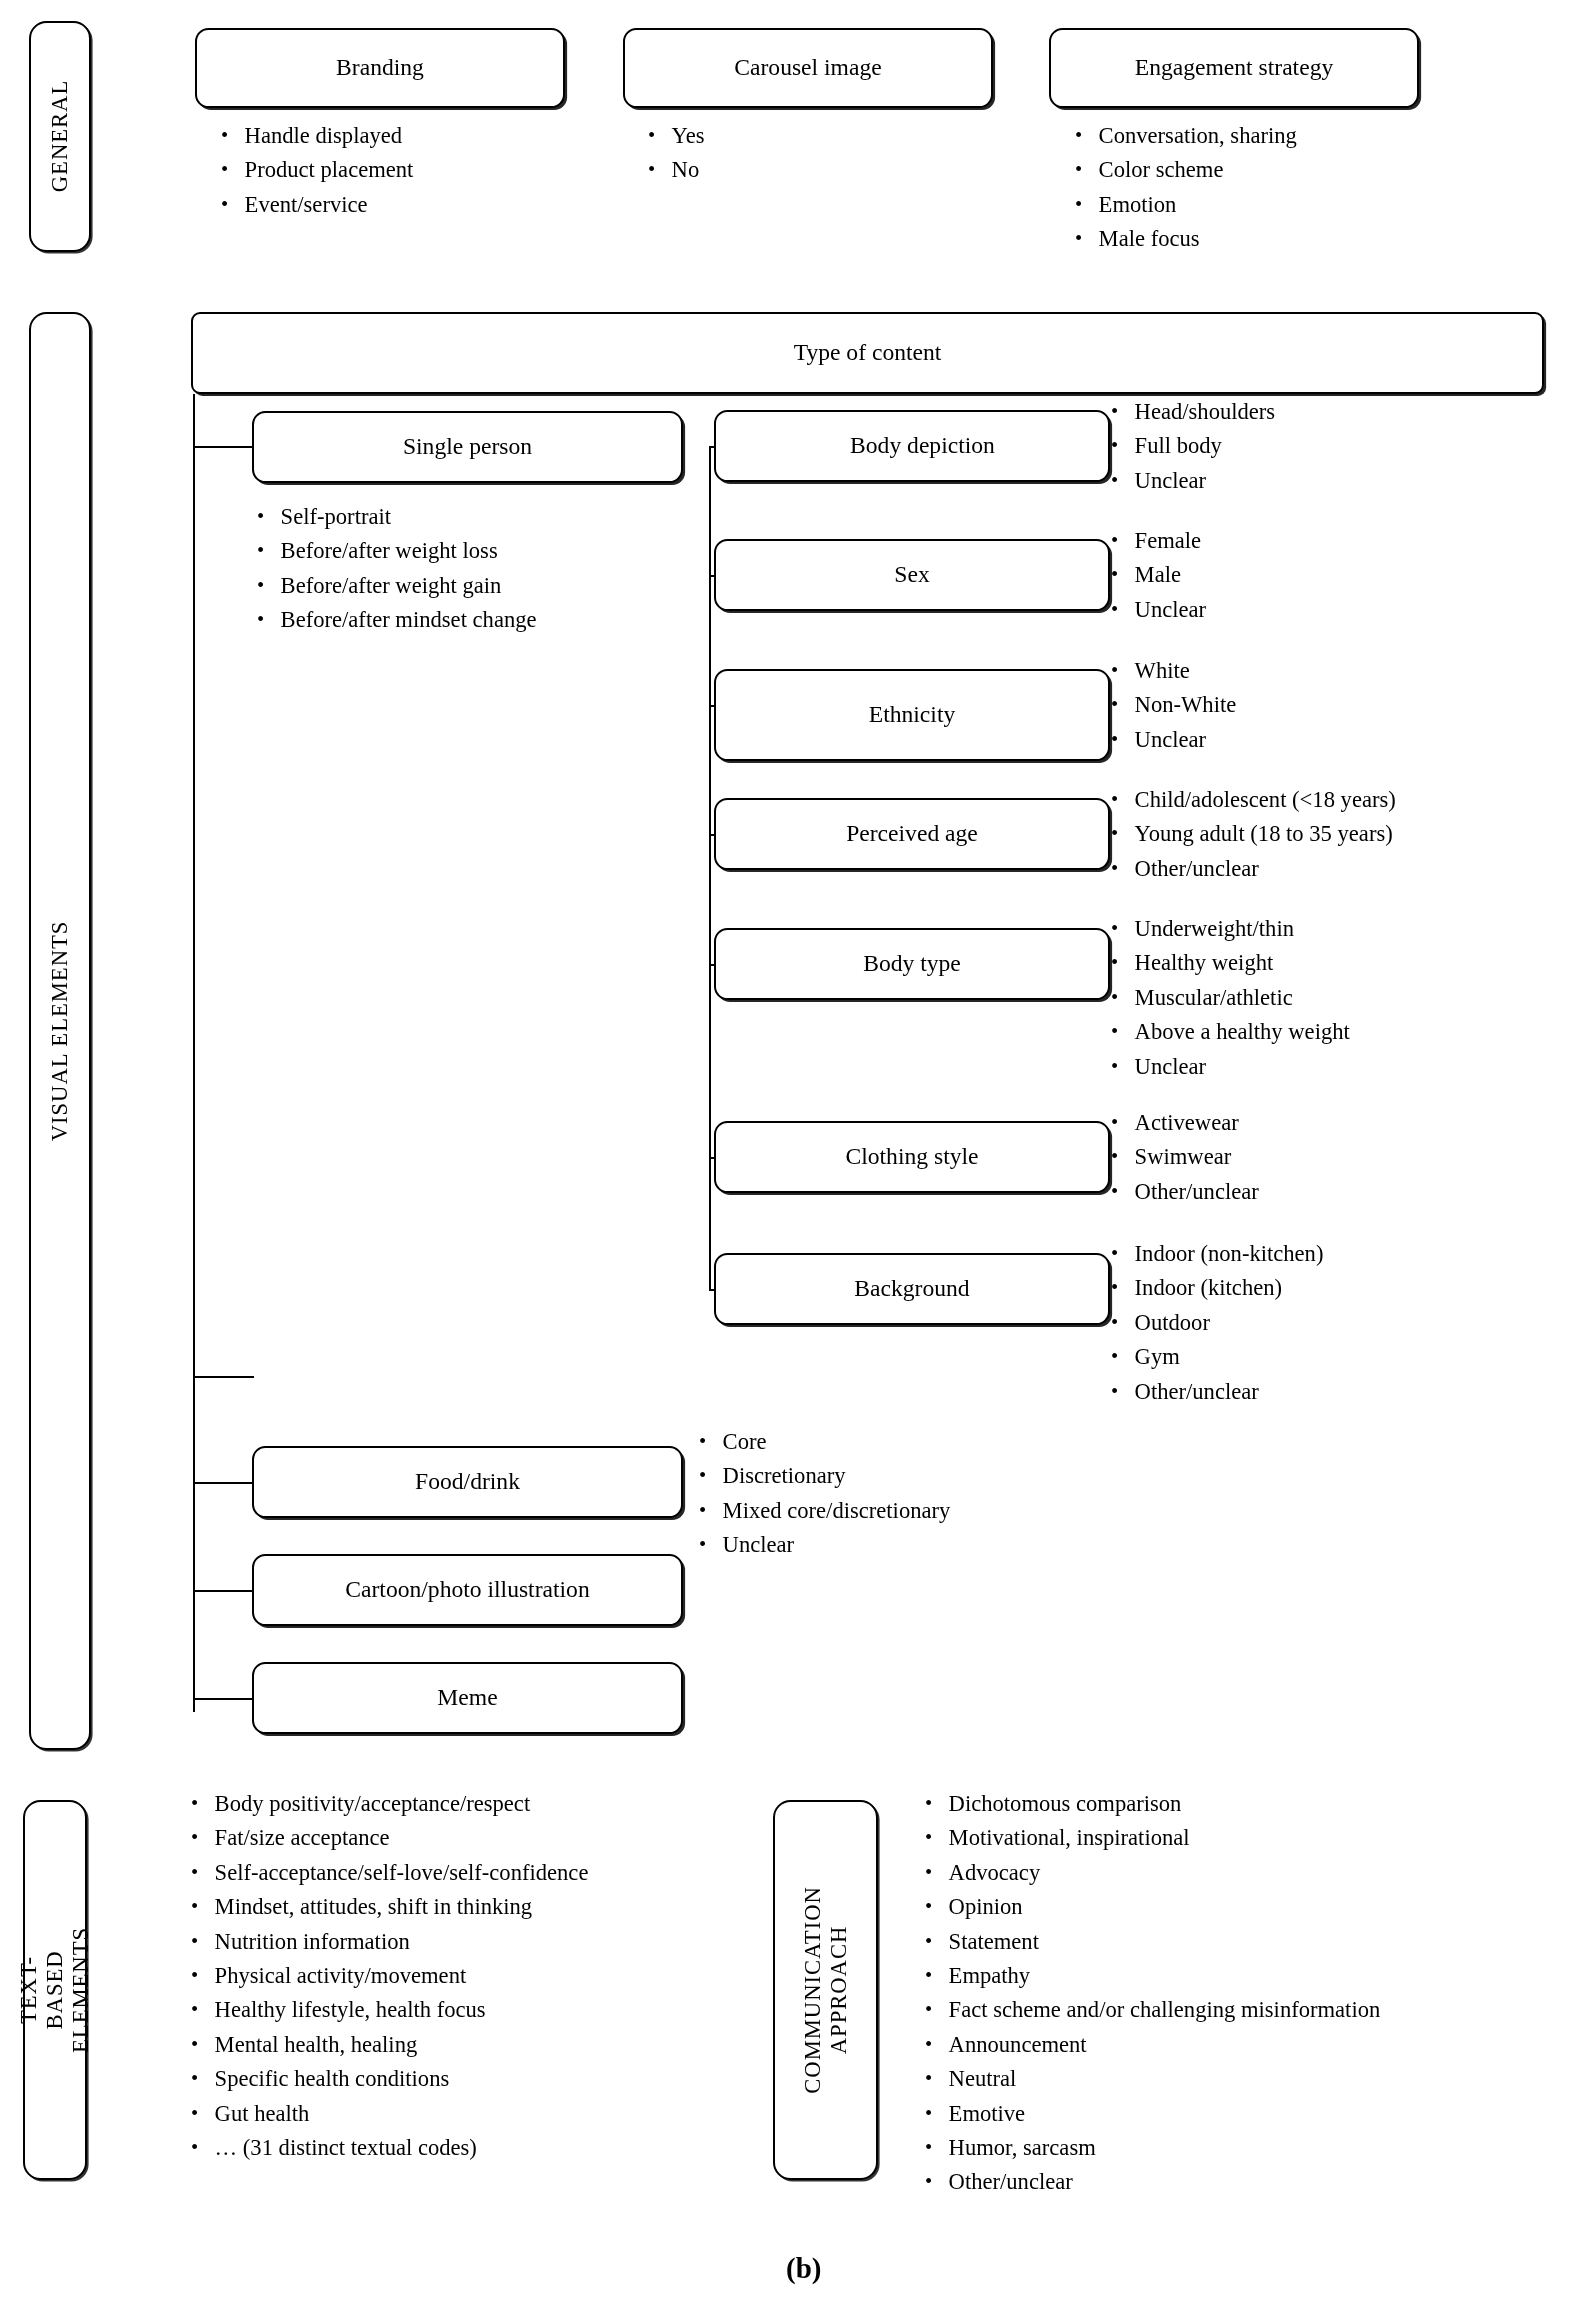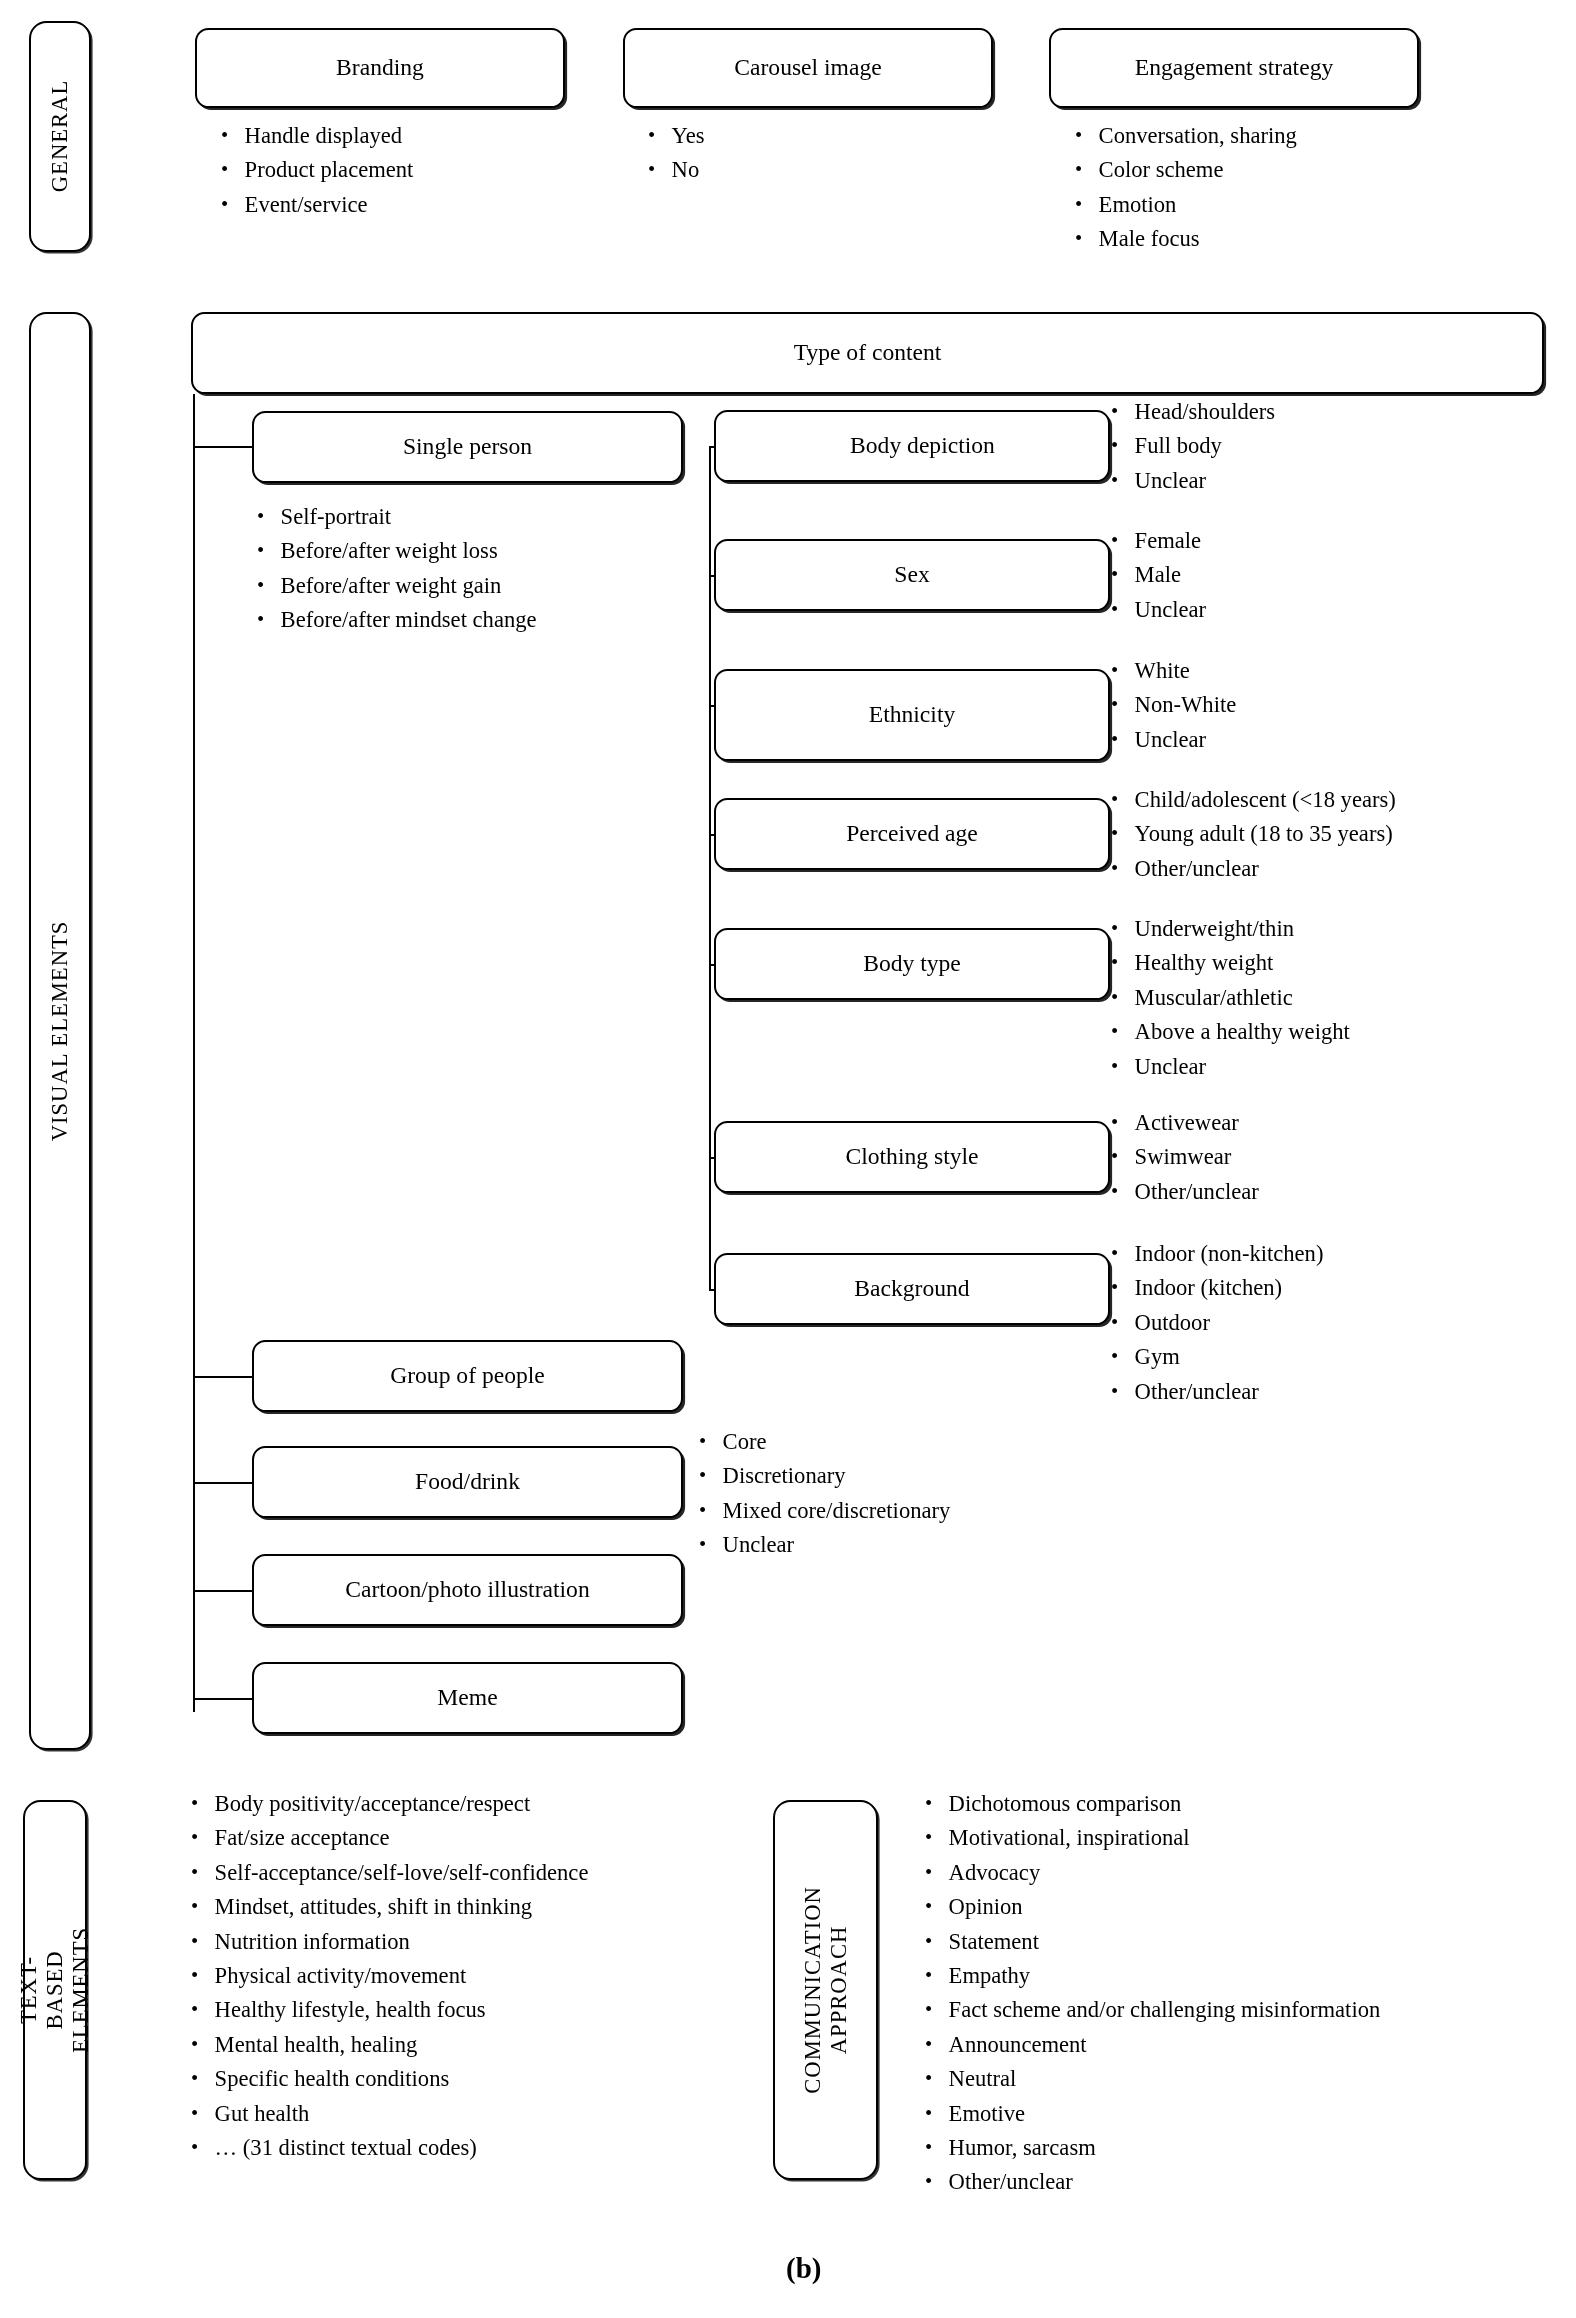--- a/index.html
+++ b/index.html
@@ -133,21 +133,21 @@
       <div class="bitem">
         <span class="bullet">•</span>
         <span class="btxt">Male focus</span>
       </div>
     </div>
 
   <div class="spine" style="left:29px; top:312px; width:62px; height:1438px;">
     <div class="vtext">VISUAL ELEMENTS</div>
   </div>
 
-  <div class="box" style="left:191px; top:312px; width:1353px; height:82px;">
+  <div class="box" style="left:191px; top:312px; width:1353px; height:82px;border-radius:9px;">
     <div class="lbl">Type of content</div>
   </div>
 
   <div class="ln lnv" style="left:193px; top:394px; height:1318px;"></div>
 
   <div class="ln lnh" style="left:193px; top:446px; width:61px;"></div>
   <div class="box" style="left:252px; top:411px; width:431px; height:72px;">
     <div class="lbl">Single person</div>
   </div>
   <div class="blist" style="left:257px; top:506px;">
@@ -314,23 +314,20 @@
         <span class="bullet">•</span>
         <span class="btxt">Gym</span>
       </div>
       <div class="bitem">
         <span class="bullet">•</span>
         <span class="btxt">Other/unclear</span>
       </div>
     </div>
 
   <div class="ln lnh" style="left:193px; top:1376px; width:61px;"></div>
-  <div class="box" style="left:252px; top:1340px; width:431px; height:72px;">
-    <div class="lbl">Group of people</div>
-  </div>
 
   <div class="ln lnh" style="left:193px; top:1482px; width:61px;"></div>
   <div class="box" style="left:252px; top:1446px; width:431px; height:72px;">
     <div class="lbl">Food/drink</div>
   </div>
   <div class="blist" style="left:699px; top:1431px;">
       <div class="bitem">
         <span class="bullet">•</span>
         <span class="btxt">Core</span>
       </div>

